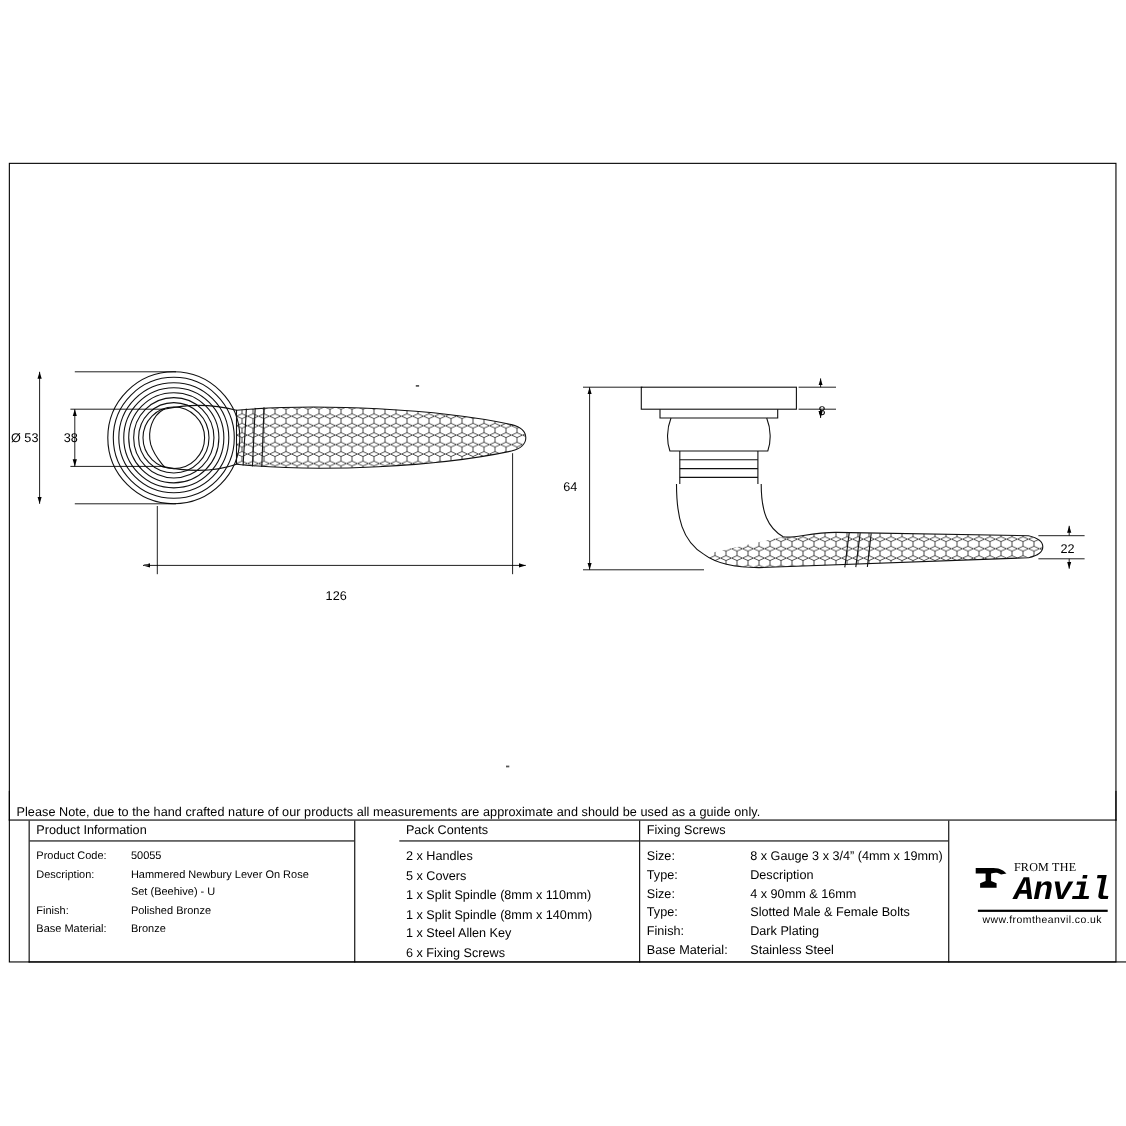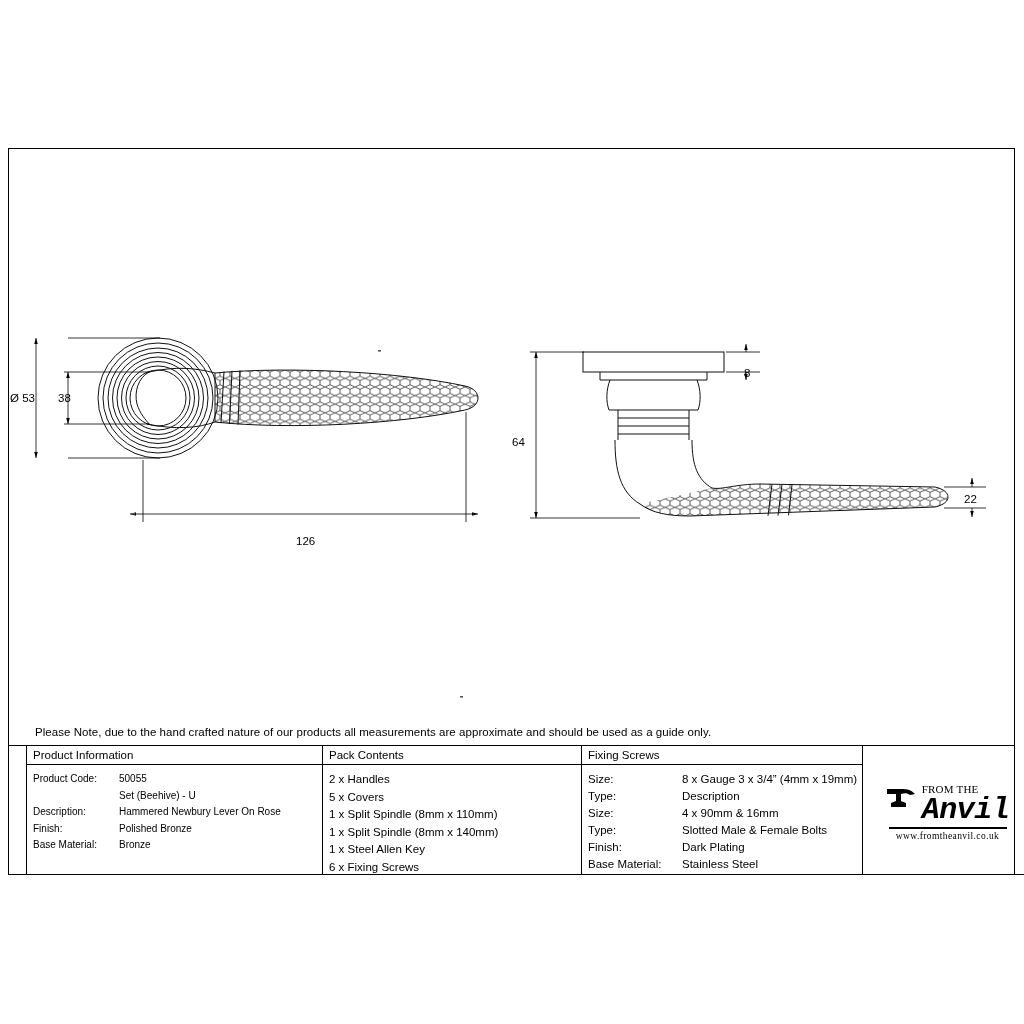--- a/index.html
+++ b/index.html
@@ -34,22 +34,21 @@
   .note-row {
     position: absolute;
     left: 8px;
     top: 719px;
     width: 1007px;
     height: 27px;
     border: 1px solid #000;
     border-top: none;
     box-sizing: border-box;
     display: flex;
-    align-items: center;
-    padding-left: 20px;
+    align-items: flex-end;
   }
   .note-row .note-text {
     font-size: 11.5px;
     padding-left: 6px;
     letter-spacing: 0.05px;
   }
   
   .info-band {
     position: absolute;
     left: 26px;
@@ -61,21 +60,21 @@
   }
   .info-col {
     box-sizing: border-box;
     border: 1px solid #000;
     border-top: none;
     border-right: none;
     position: relative;
   }
   .info-col:last-child { border-right: 1px solid #000; }
   .col-prod { width: 296px; }
-  .col-pack { width: 259px; }
+  .col-pack { width: 259px; padding-left: 40px; }
   .col-fix  { width: 281px; }
   .col-logo { width: 171px; }
 
   .col-head {
     font-size: 11.5px;
     padding: 3px 0 3px 6px;
     border-bottom: 1px solid #000;
     height: 19px;
     box-sizing: border-box;
     line-height: 13px;
@@ -130,21 +129,21 @@
     line-height: 30px;
     margin-top: -2px;
   }
   .logo-rule {
     width: 118px;
     height: 2px;
     background: #000;
     margin: 2px 0 2px 0;
   }
   .logo-url {
-    font-family: Liberation Serif, serif;
+    font-family: Liberation Sans, sans-serif;
     font-size: 9.5px;
     letter-spacing: 0.4px;
   }
 
   
   svg.draw { position: absolute; left: 0; top: 0; }
   text.dim {
     font-family: "Liberation Sans", sans-serif;
     font-size: 11.5px;
     fill: #000;
@@ -282,25 +281,25 @@
   <div class="info-band">
 
     <div class="info-col col-prod">
       <div class="col-head">Product Information</div>
       <div class="col-body">
         <div class="kv">
           <span class="k">Product Code:</span>
           <span class="v">50055</span>
         </div>
         <div class="kv">
-          <span class="v v-indent">Set (Beehive) - U</span>
-        </div>
-        <div class="kv">
           <span class="k">Description:</span>
           <span class="v">Hammered Newbury Lever On Rose</span>
+        </div>
+        <div class="kv">
+          <span class="v v-indent">Set (Beehive) - U</span>
         </div>
         <div class="kv">
           <span class="k">Finish:</span>
           <span class="v">Polished Bronze</span>
         </div>
         <div class="kv">
           <span class="k">Base Material:</span>
           <span class="v">Bronze</span>
         </div>
       </div>

